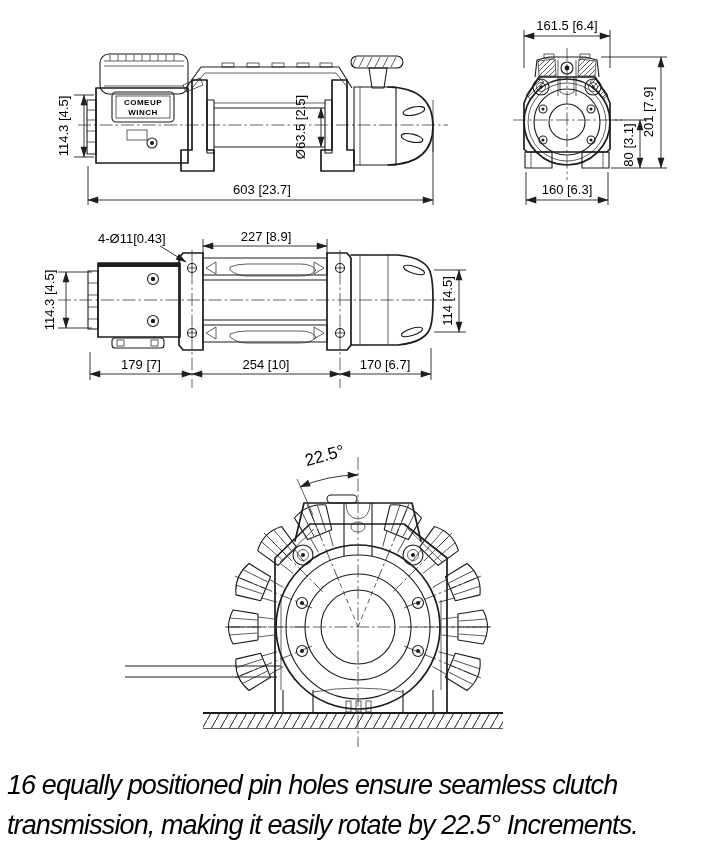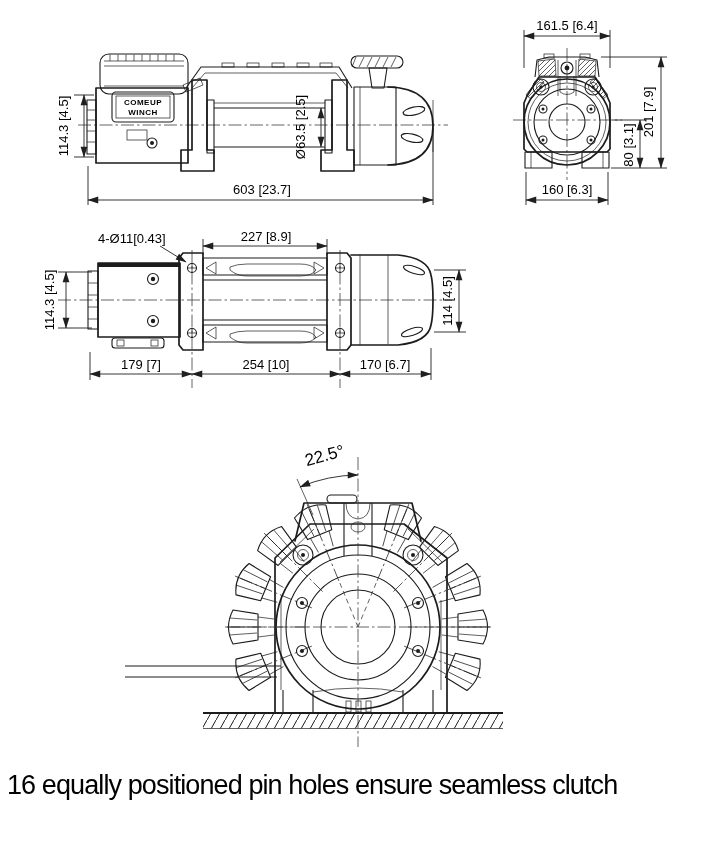--- a/index.html
+++ b/index.html
@@ -9,21 +9,21 @@
   .md{fill:none;stroke:#1c1c1c;stroke-width:1.1;stroke-linejoin:round}
   .th{fill:none;stroke:#1c1c1c;stroke-width:0.7}
   .cl{fill:none;stroke:#3c3c3c;stroke-width:0.8;stroke-dasharray:13 3 2.5 3}
   .dsh{fill:none;stroke:#3c3c3c;stroke-width:0.8;stroke-dasharray:5 3.5}
   .dim{fill:none;stroke:#1f1f1f;stroke-width:0.9}
   .dt{font:13px "Liberation Sans",sans-serif;fill:#000}
   .mid{text-anchor:middle}
   .brand{font:bold 8px "Liberation Sans",sans-serif;fill:#000;text-anchor:middle;letter-spacing:0.5px}
   .fillb{fill:#1c1c1c;stroke:none}
   #caption{position:absolute;left:7px;top:765px;width:694px;color:#000;
-           font-size:27px;letter-spacing:-0.9px;line-height:40px;}
+           font-size:27px;letter-spacing:-0.9px;line-height:40px;font-style:italic;}
 </style>
 </head>
 <body>
 
 <div id="stage">
 <svg width="704" height="760" viewBox="0 0 704 760">
   <defs>
     <marker id="ar" viewBox="0 0 12 8" refX="11" refY="4" markerWidth="13" markerHeight="9" orient="auto-start-reverse">
       <path d="M0.5,0.5 L11.5,4 L0.5,7.5 Z" fill="#1f1f1f"></path>
     </marker>
@@ -276,14 +276,15 @@
     <path class="th" d="M203,728.5 H503"></path>
 
     <line class="th" x1="297" y1="479" x2="313" y2="515"></line>
     <path class="dim" d="M300,487 A152,152 0 0 1 358,475" marker-start="url(#ar)" marker-end="url(#ar)"></path>
     <text class="mid" transform="translate(326,461) rotate(-15)" style="font:17px 'Liberation Sans',sans-serif;fill:#000">22.5°</text>
   </g>
 </svg>
 
 <div id="caption">
   <span style="display:block">16 equally positioned pin holes ensure seamless clutch</span>
+  <span style="display:block">transmission, making it easily rotate by 22.5° Increments.</span>
 </div>
 </div>
 
 </body></html>

